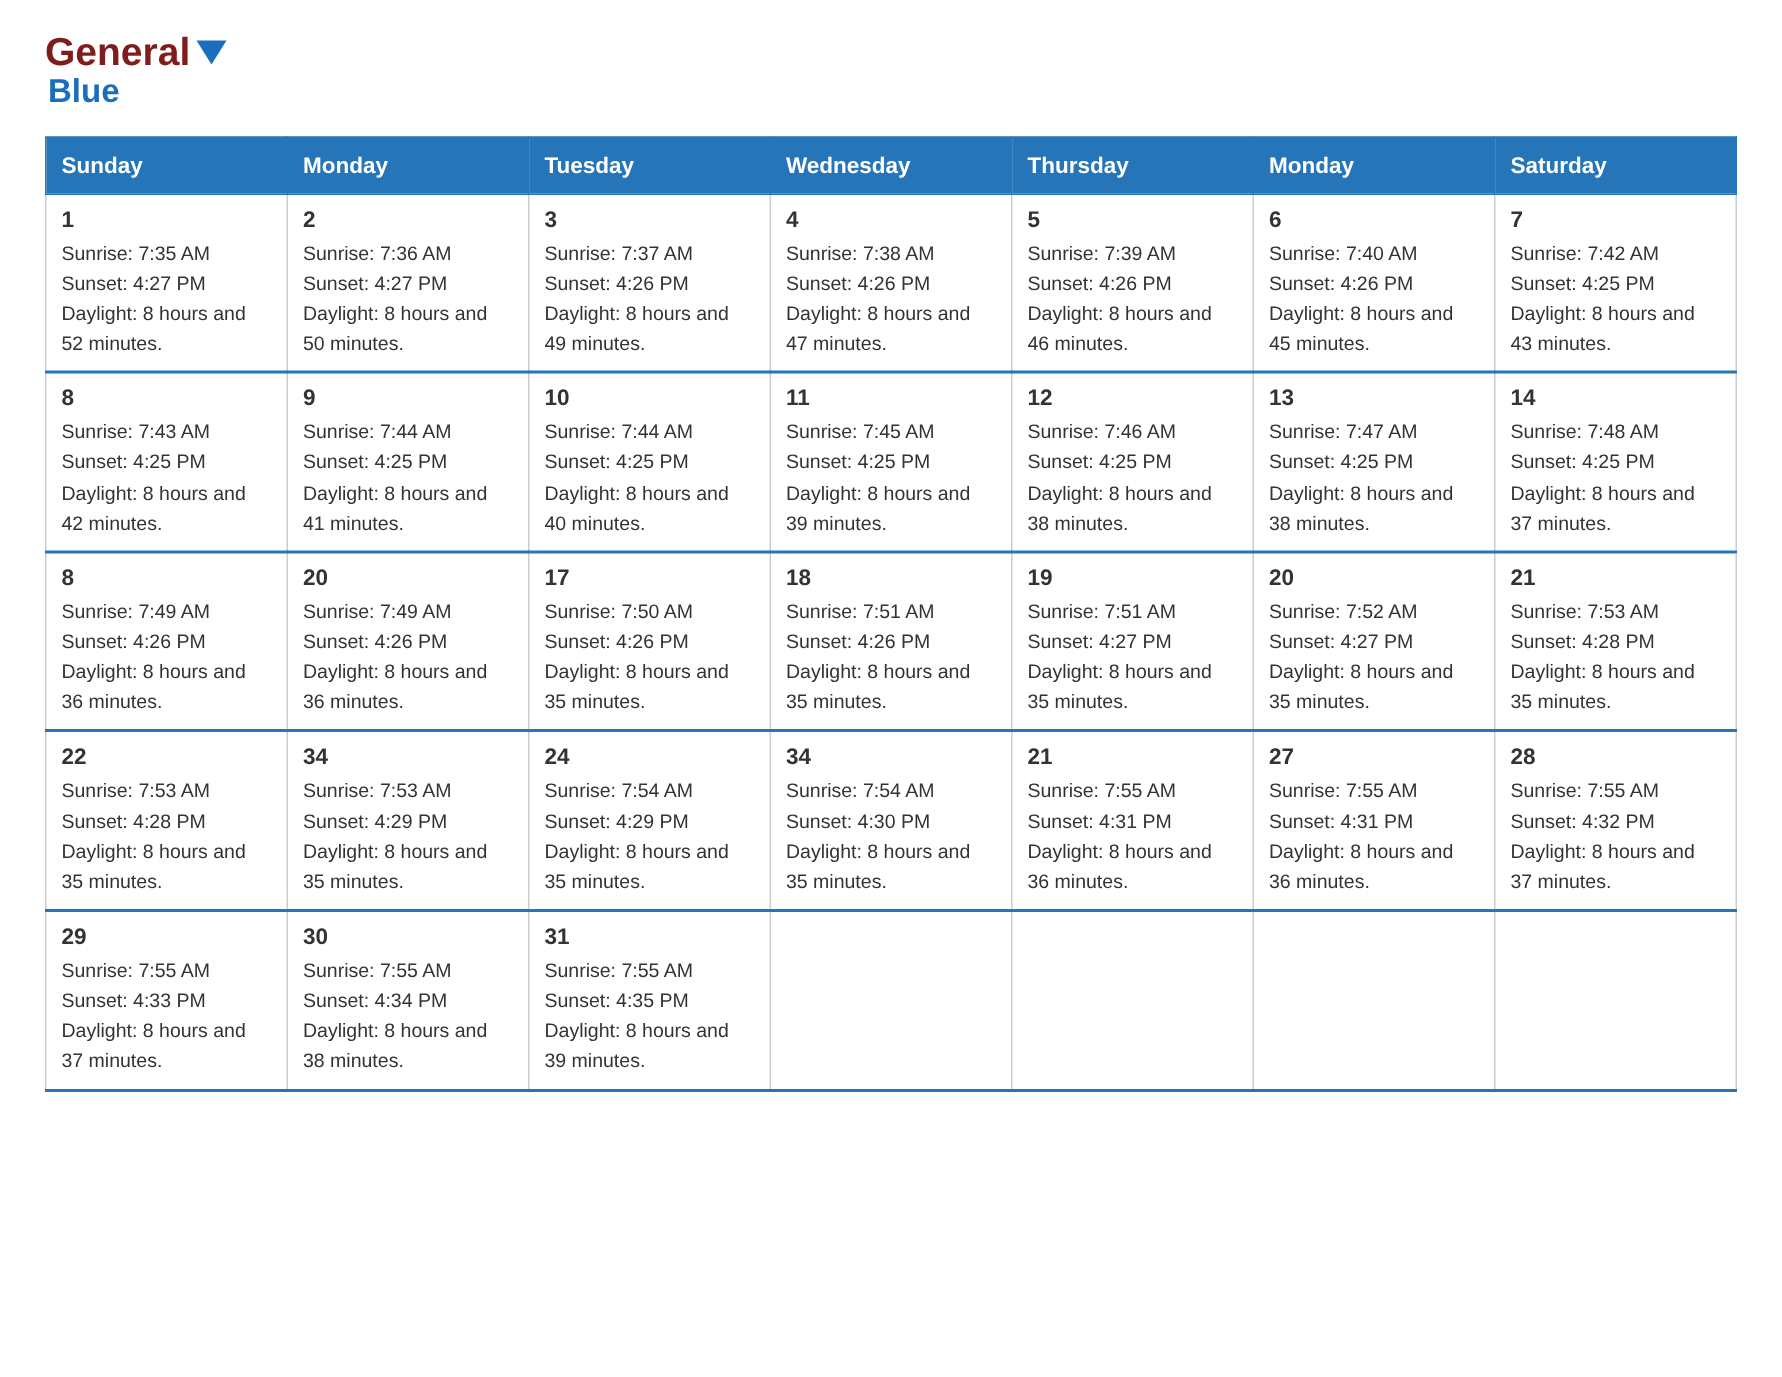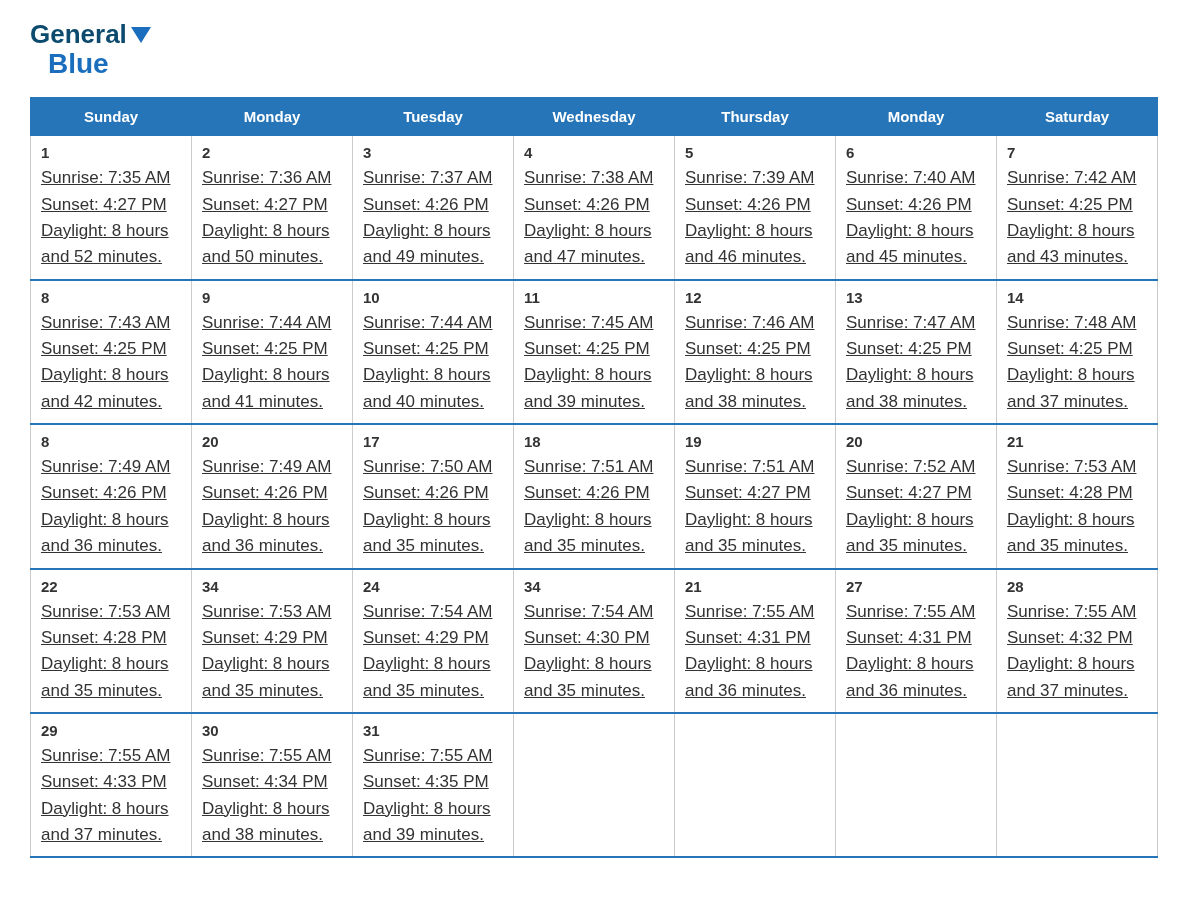--- a/index.html
+++ b/index.html
@@ -17,42 +17,42 @@
       margin-bottom: 18px;
     }
     .logo {
       display: flex;
       flex-direction: column;
       align-items: flex-start;
     }
     .logo-general {
       font-size: 26px;
       font-weight: bold;
-      color: #0c4a6e;
+      color: #7f1d1d;
       line-height: 1.1;
       display: flex;
       align-items: center;
       gap: 2px;
     }
     .logo-triangle {
       width: 0;
       height: 0;
       border-left: 10px solid transparent;
       border-right: 10px solid transparent;
       border-top: 16px solid #1a6ebd;
       display: inline-block;
       margin-left: 2px;
       margin-bottom: -2px;
     }
     .logo-blue {
-      font-size: 28px;
+      font-size: 22px;
       font-weight: bold;
       color: #1a6ebd;
       line-height: 1.1;
-      margin-left: 18px;
+      margin-left: 2px;
     }
     .title-block {
       text-align: right;
     }
     .month-title {
       font-size: 52px;
       font-weight: normal;
       color: #222;
       line-height: 1.1;
     }
@@ -64,21 +64,21 @@
     table {
       width: 100%;
       border-collapse: collapse;
     }
     thead tr th {
       background-color: #2575b8;
       color: #ffffff;
       font-size: 15px;
       font-weight: bold;
       padding: 10px 10px;
-      text-align: center;
+      text-align: left;
       border: 1px solid #2575b8;
     }
     tbody tr td {
       vertical-align: top;
       padding: 8px 10px;
       border: 1px solid #ccc;
       font-size: 13px;
       color: #333;
       width: 14.28%;
       min-height: 100px;
@@ -86,23 +86,22 @@
     tbody tr {
       border-bottom: 2px solid #2575b8;
     }
     .day-num {
       font-size: 15px;
       font-weight: bold;
       margin-bottom: 4px;
       display: block;
     }
     .day-info {
-      font-size: 17px;
+      font-size: 13px;
       line-height: 1.55;
-      text-decoration: underline;
     }
     .empty-cell {
       background: #fff;
     }
   </style>
 </head>
 <body>
 
 <div class="header">
   <div class="logo">

